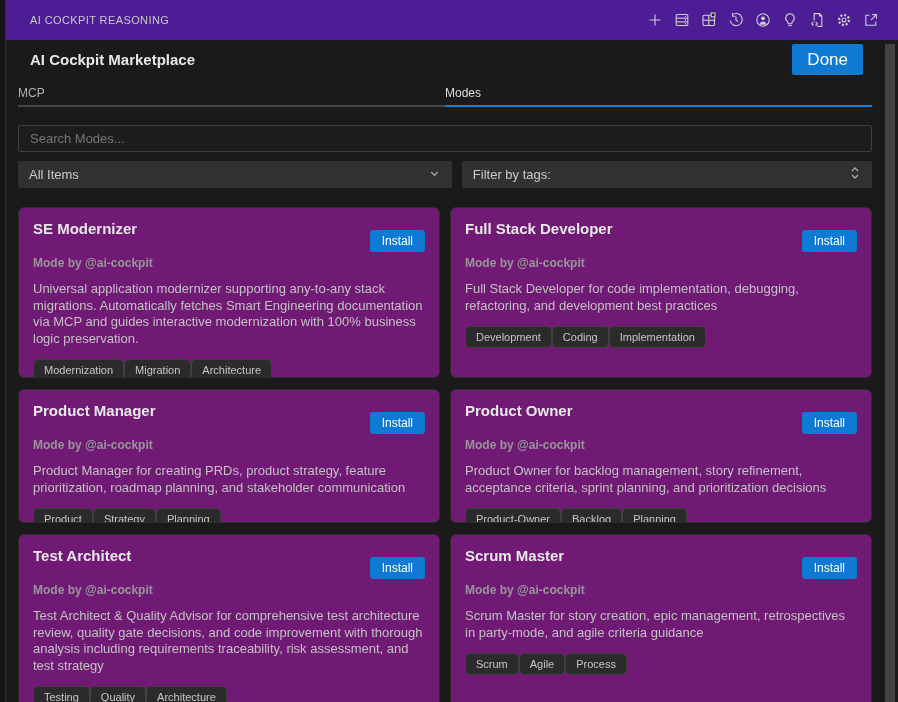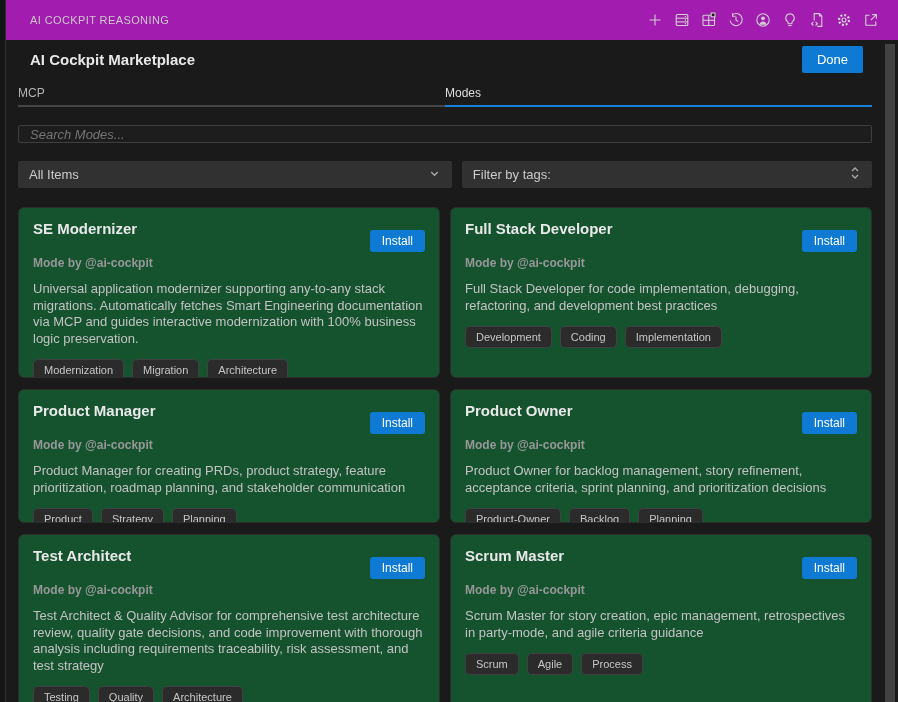--- a/index.html
+++ b/index.html
@@ -7,72 +7,72 @@
          font-family:"Liberation Sans", sans-serif; }
   .app { position:relative; width:898px; height:702px; background:#1a1a1a; overflow:hidden; }
 
   
   .left-rail { position:absolute; left:0; top:0; bottom:0; width:5px;
                background:#151515; border-right:1px solid #2e2e2e; z-index:6; }
 
   
   .titlebar { position:absolute; top:0; left:6px; right:0; height:40px;
               display:flex; align-items:center; justify-content:space-between;
-              padding:0 16px 0 24px; box-sizing:border-box; background:#a21caf; }
+              padding:0 16px 0 24px; box-sizing:border-box; background:#4c1d95; }
   .titlebar-title { font-size:11px; color:#c9c9c9; letter-spacing:.4px; }
   .titlebar-icons { display:flex; gap:5px; }
   .icon-btn { width:22px; height:22px; display:flex; align-items:center;
               justify-content:center; color:#cfcfcf; border-radius:4px; cursor:pointer; }
   .icon-btn svg { stroke:currentColor; fill:none; stroke-width:1.1; }
 
   
   .header { position:absolute; top:40px; left:6px; right:0; height:39px;
             display:flex; align-items:center; justify-content:space-between;
             padding:0 35px 0 24px; box-sizing:border-box; }
   .header-title { font-size:15px; font-weight:700; color:#e8e8e8; }
-  .done-btn { background:#0e7ad3; color:#ffffff; font-size:13px; line-height:1;
+  .done-btn { background:#0e7ad3; color:#ffffff; font-size:17px; line-height:1;
               padding:7px 15px; border:none; border-radius:2px; cursor:pointer; }
 
   
   .tabs { position:absolute; top:80px; left:18px; right:26px; height:27px; display:flex; }
   .tab { flex:1; display:flex; align-items:center; justify-content:flex-start;
          font-size:12px; color:#b3b3b3; border-bottom:2px solid #454545; cursor:pointer; }
   .tab.active { color:#dedede; border-bottom-color:#1a80d6; }
 
   
-  .search-input { position:absolute; top:125px; left:18px; right:26px; height:18px;
+  .search-input { position:absolute; top:125px; left:18px; right:26px; height:27px;
                   box-sizing:border-box; background:#1d1d1d; border:1px solid #3e3e3e;
                   border-radius:2px; color:#737373; font-size:13px; padding:0 11px;
-                  font-family:"Liberation Sans", sans-serif;font-style:italic; }
+                  font-family:"Liberation Sans", sans-serif; }
   .search-input::placeholder { color:#757575; }
 
   
   .filters { position:absolute; top:161px; left:18px; right:26px; height:27px;
              display:flex; gap:10px; }
   .select { background:#313131; border-radius:2px; display:flex; align-items:center;
             justify-content:space-between; padding:0 11px; font-size:13px;
             color:#cbcbcb; cursor:pointer; }
   .select svg { stroke:#a9a9a9; fill:none; stroke-width:1.3; }
   .select-items { flex:434; }
   .select-tags  { flex:409; }
 
   
   .cards { position:absolute; top:207px; left:18px; right:26px; height:520px;
            display:grid; grid-template-columns:1fr 1fr;
            grid-template-rows:171px 134px 200px; column-gap:10px; row-gap:11px; }
-  .card { background:#14532d; border:1px solid #2d2d2d; border-radius:6px;
+  .card { background:#701a75; border:1px solid #2d2d2d; border-radius:6px;
           padding:12px 14px; box-sizing:border-box; overflow:hidden; }
   .card-head { display:flex; justify-content:space-between; align-items:flex-start; }
   .card-title { font-size:15px; font-weight:700; color:#e8e8e8; }
   .install-btn { background:#0e7ad3; color:#ffffff; font-size:12px; line-height:1;
                  padding:5px 12px; border:none; border-radius:3px; cursor:pointer;
                  margin-top:10px; }
   .card-author { font-size:12px; color:#979797; margin-top:4px;font-weight:bold; }
   .card-desc { font-size:13px; color:#c2c2c2; line-height:1.27; margin-top:11px; }
-  .card-tags { display:flex; gap:8px; margin-top:12px; flex-wrap:wrap; }
+  .card-tags { display:flex; margin-top:12px; flex-wrap:wrap; }
   .tag { background:#2b2b2b; border:1px solid #414141; border-radius:5px;
          padding:4px 10px; font-size:11px; color:#c6c6c6; white-space:nowrap; }
 
   
   .scrollbar-thumb { position:absolute; right:3px; top:44px; bottom:0; width:10px;
                      background:#434343; z-index:7; cursor:pointer; }
 </style>
 </head>
 <body>
 

